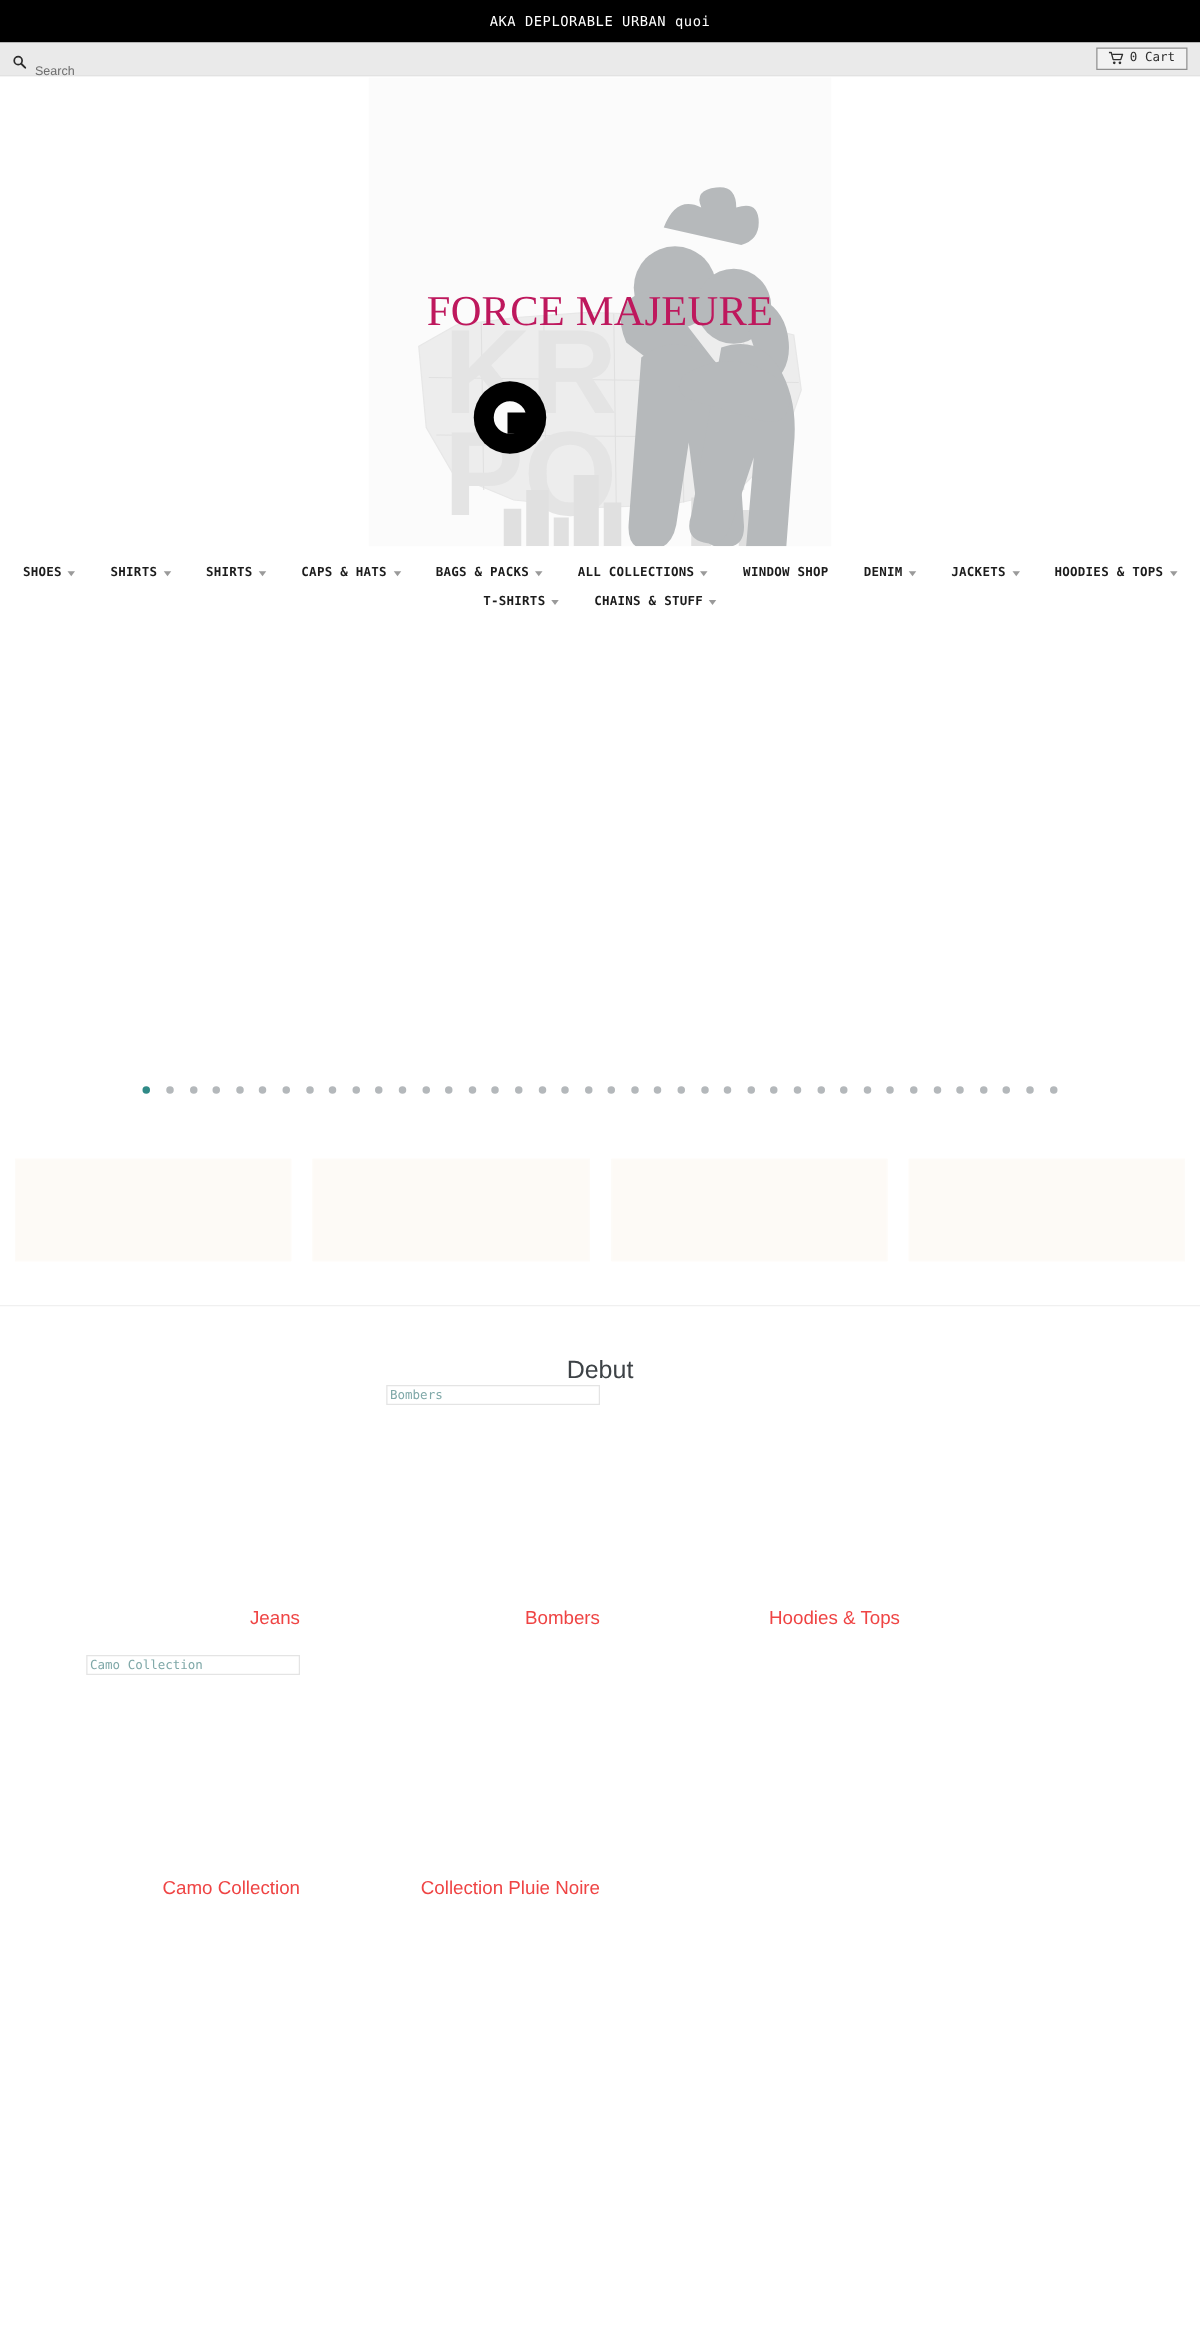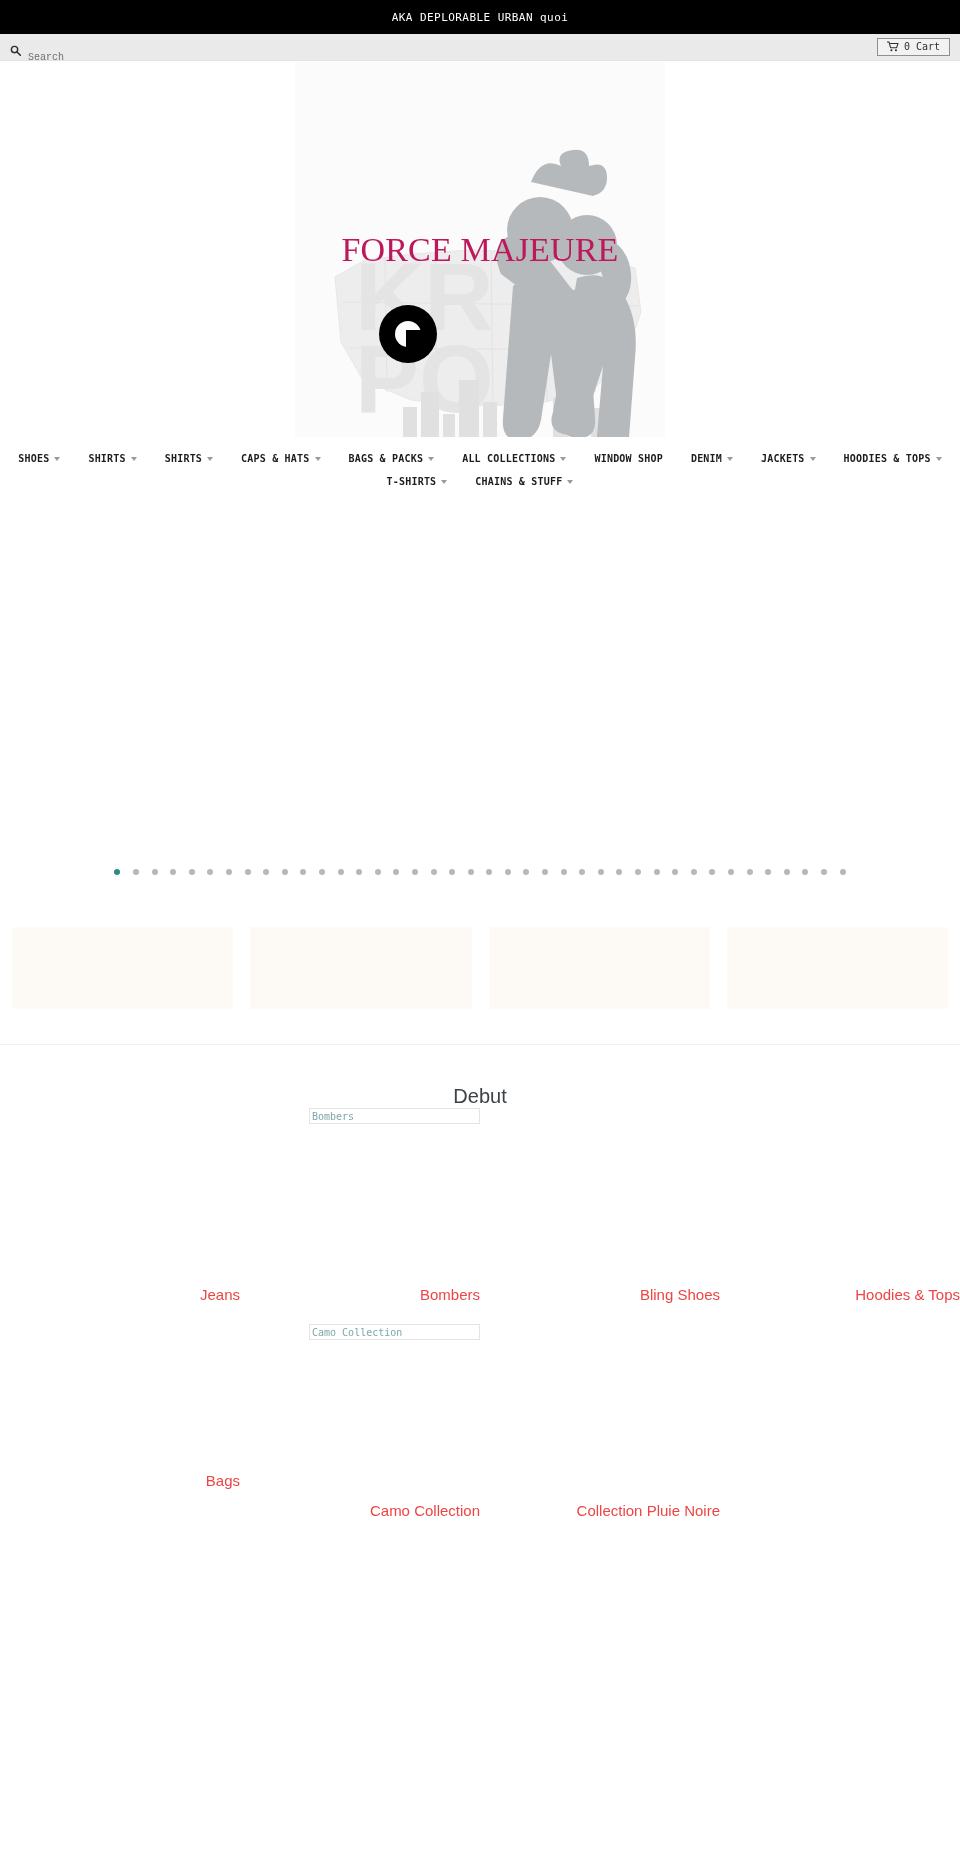--- a/index.html
+++ b/index.html
@@ -35,21 +35,21 @@
     justify-content:space-between;
     padding:0 10px;
     border-bottom:1px solid #e2e2e2;
   }
   .search-wrap { display:flex; align-items:center; gap:7px; }
   .search-icon { display:block; width:11px; height:11px; }
   .search-input {
     border:none;
     background:transparent;
     outline:none;
-    font-family:Liberation Mono, monospace;
+    font-family:Liberation Sans, sans-serif;
     font-size:10px;
     color:#5b5b5b;
     width:200px;
     padding:0;
     margin-top:20px;
   }
   .search-input::placeholder { color:#6e6e6e; }
   .cart-btn {
     display:flex;
     align-items:center;
@@ -412,35 +412,25 @@
     <div class="coll-cell">
       <div class="broken-img">
         <span class="broken-img-alt">Bombers</span>
       </div>
       <div class="coll-spacer-a"></div>
       <span class="coll-label">Bombers</span>
     </div>
     <div class="coll-cell">
       <div class="coll-spacer-b"></div>
       <div class="coll-spacer-a"></div>
-      <span class="coll-label">Bling Shoes</span>
-    </div>
-    <div class="coll-cell">
-      <div class="coll-spacer-b"></div>
-      <div class="coll-spacer-a"></div>
       <span class="coll-label">Hoodies &amp; Tops</span>
     </div>
   </div>
 
   <div class="coll-grid row2">
-    <div class="coll-cell">
-      <div class="coll-spacer-b"></div>
-      <div style="height:132px"></div>
-      <span class="coll-label">Bags</span>
-    </div>
     <div class="coll-cell">
       <div class="broken-img">
         <span class="broken-img-alt">Camo Collection</span>
       </div>
       <div class="coll-spacer-a"></div>
       <span class="coll-label">Camo Collection</span>
     </div>
     <div class="coll-cell">
       <div class="coll-spacer-b"></div>
       <div class="coll-spacer-a"></div>

